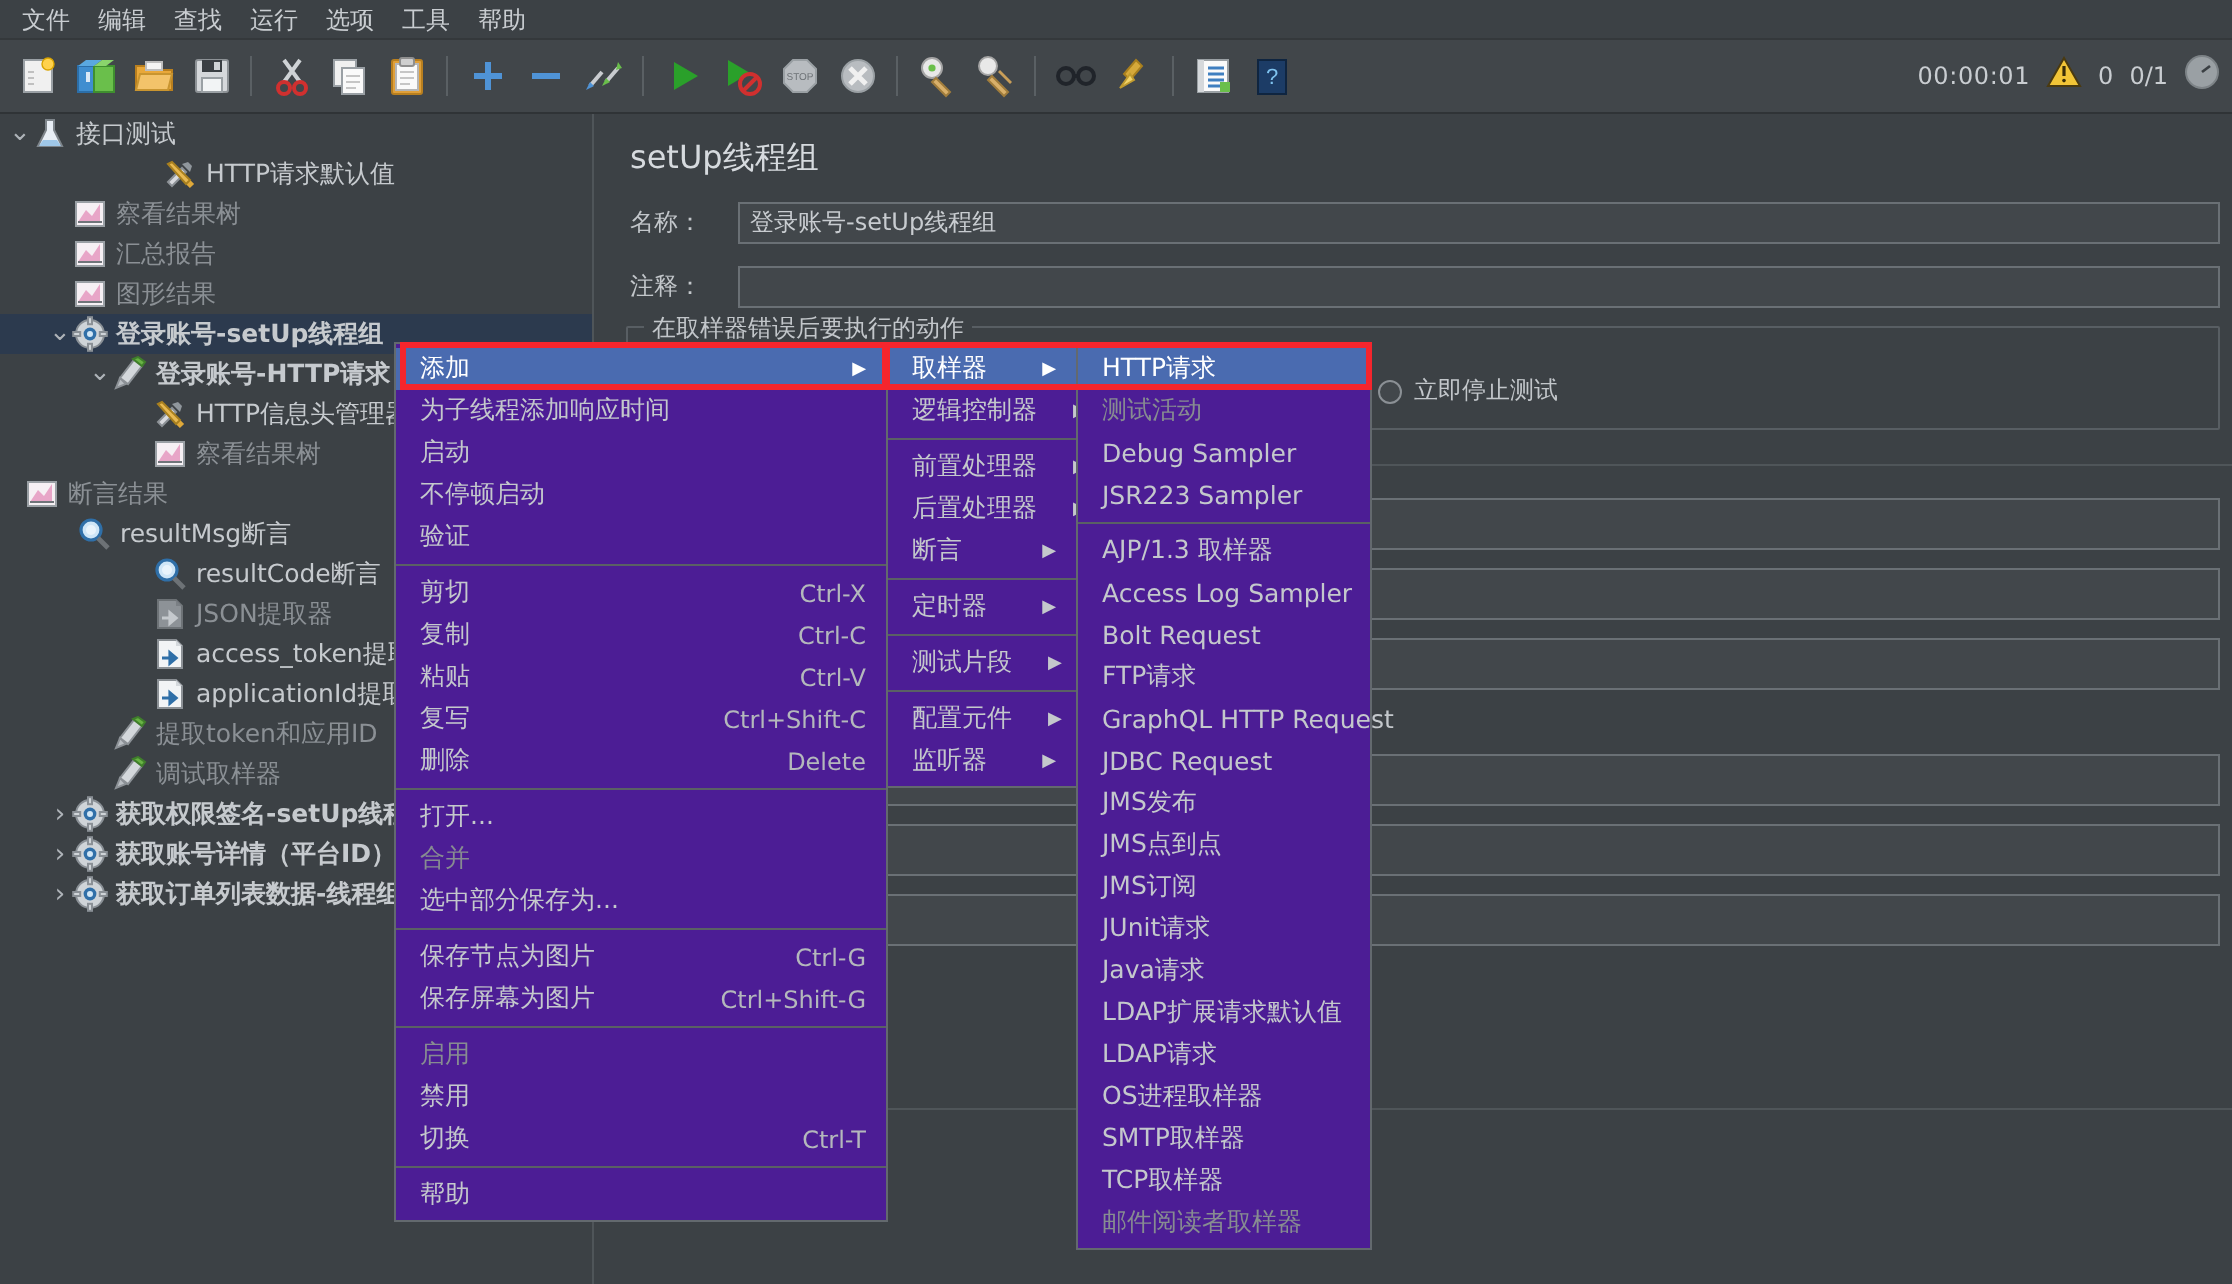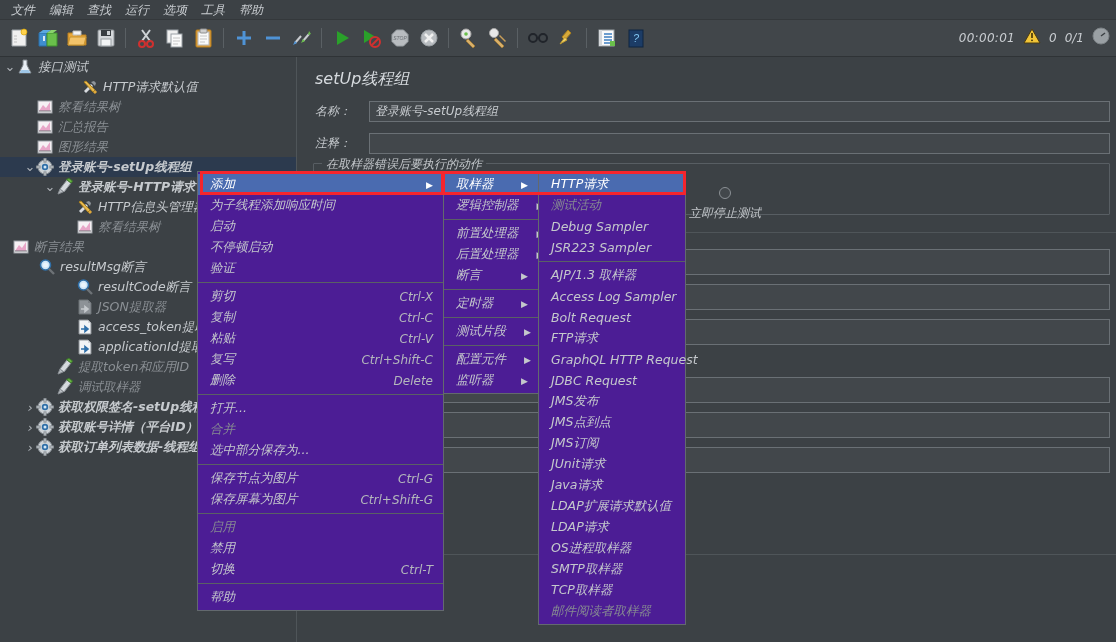--- a/index.html
+++ b/index.html
@@ -2,21 +2,21 @@
 <html><head>
 <meta charset="utf-8">
 <style>
   * { box-sizing: border-box; margin: 0; padding: 0; }
   html, body {
     width: 1116px; height: 642px;
     background: #3c4145;
     font-family: "DejaVu Sans", "Liberation Sans", sans-serif;
     overflow: hidden;
   }
-  #app { position: relative; width: 1116px; height: 642px; font-style: italic; }
+  #app { position: relative; width: 1116px; height: 642px; }
 
   
   .menubar {
     position: absolute; top: 0; left: 0; width: 1116px; height: 20px;
     background: #3c4145; display: flex; align-items: center;
     padding-left: 4px; border-bottom: 1px solid #34383b;
   }
   .menubar .mi {
     font-size: 12px; color: #c9cdd1; padding: 1px 7px; cursor: default;
     line-height: 16px;
@@ -564,21 +564,21 @@
 
     <div class="frow" style="left:14px; top:76px; width:795px;">
       <div class="flabel">注释：</div>
       <div class="finput" style="width:741px;"></div>
     </div>
 
     <div class="group-box" style="left:12px; top:106px; width:797px; height:52px;">
       <div class="group-title">在取样器错误后要执行的动作</div>
     </div>
 
-    <div class="radio-row" style="left:388px; top:130px;flex-direction:column;">
+    <div class="radio-row" style="left:388px; top:130px;">
       <div class="radio"></div>
       <div class="radio-lbl">立即停止测试</div>
     </div>
 
     <div class="hline" style="left:0px; top:175px; width:815px;"></div>
 
     <div class="plainbox" style="left:16px; top:192px; width:793px; height:26px;"></div>
     <div class="plainbox" style="left:16px; top:227px; width:793px; height:26px;"></div>
     <div class="plainbox" style="left:16px; top:262px; width:793px; height:26px;"></div>
     <div class="plainbox" style="left:16px; top:320px; width:793px; height:26px;"></div>

